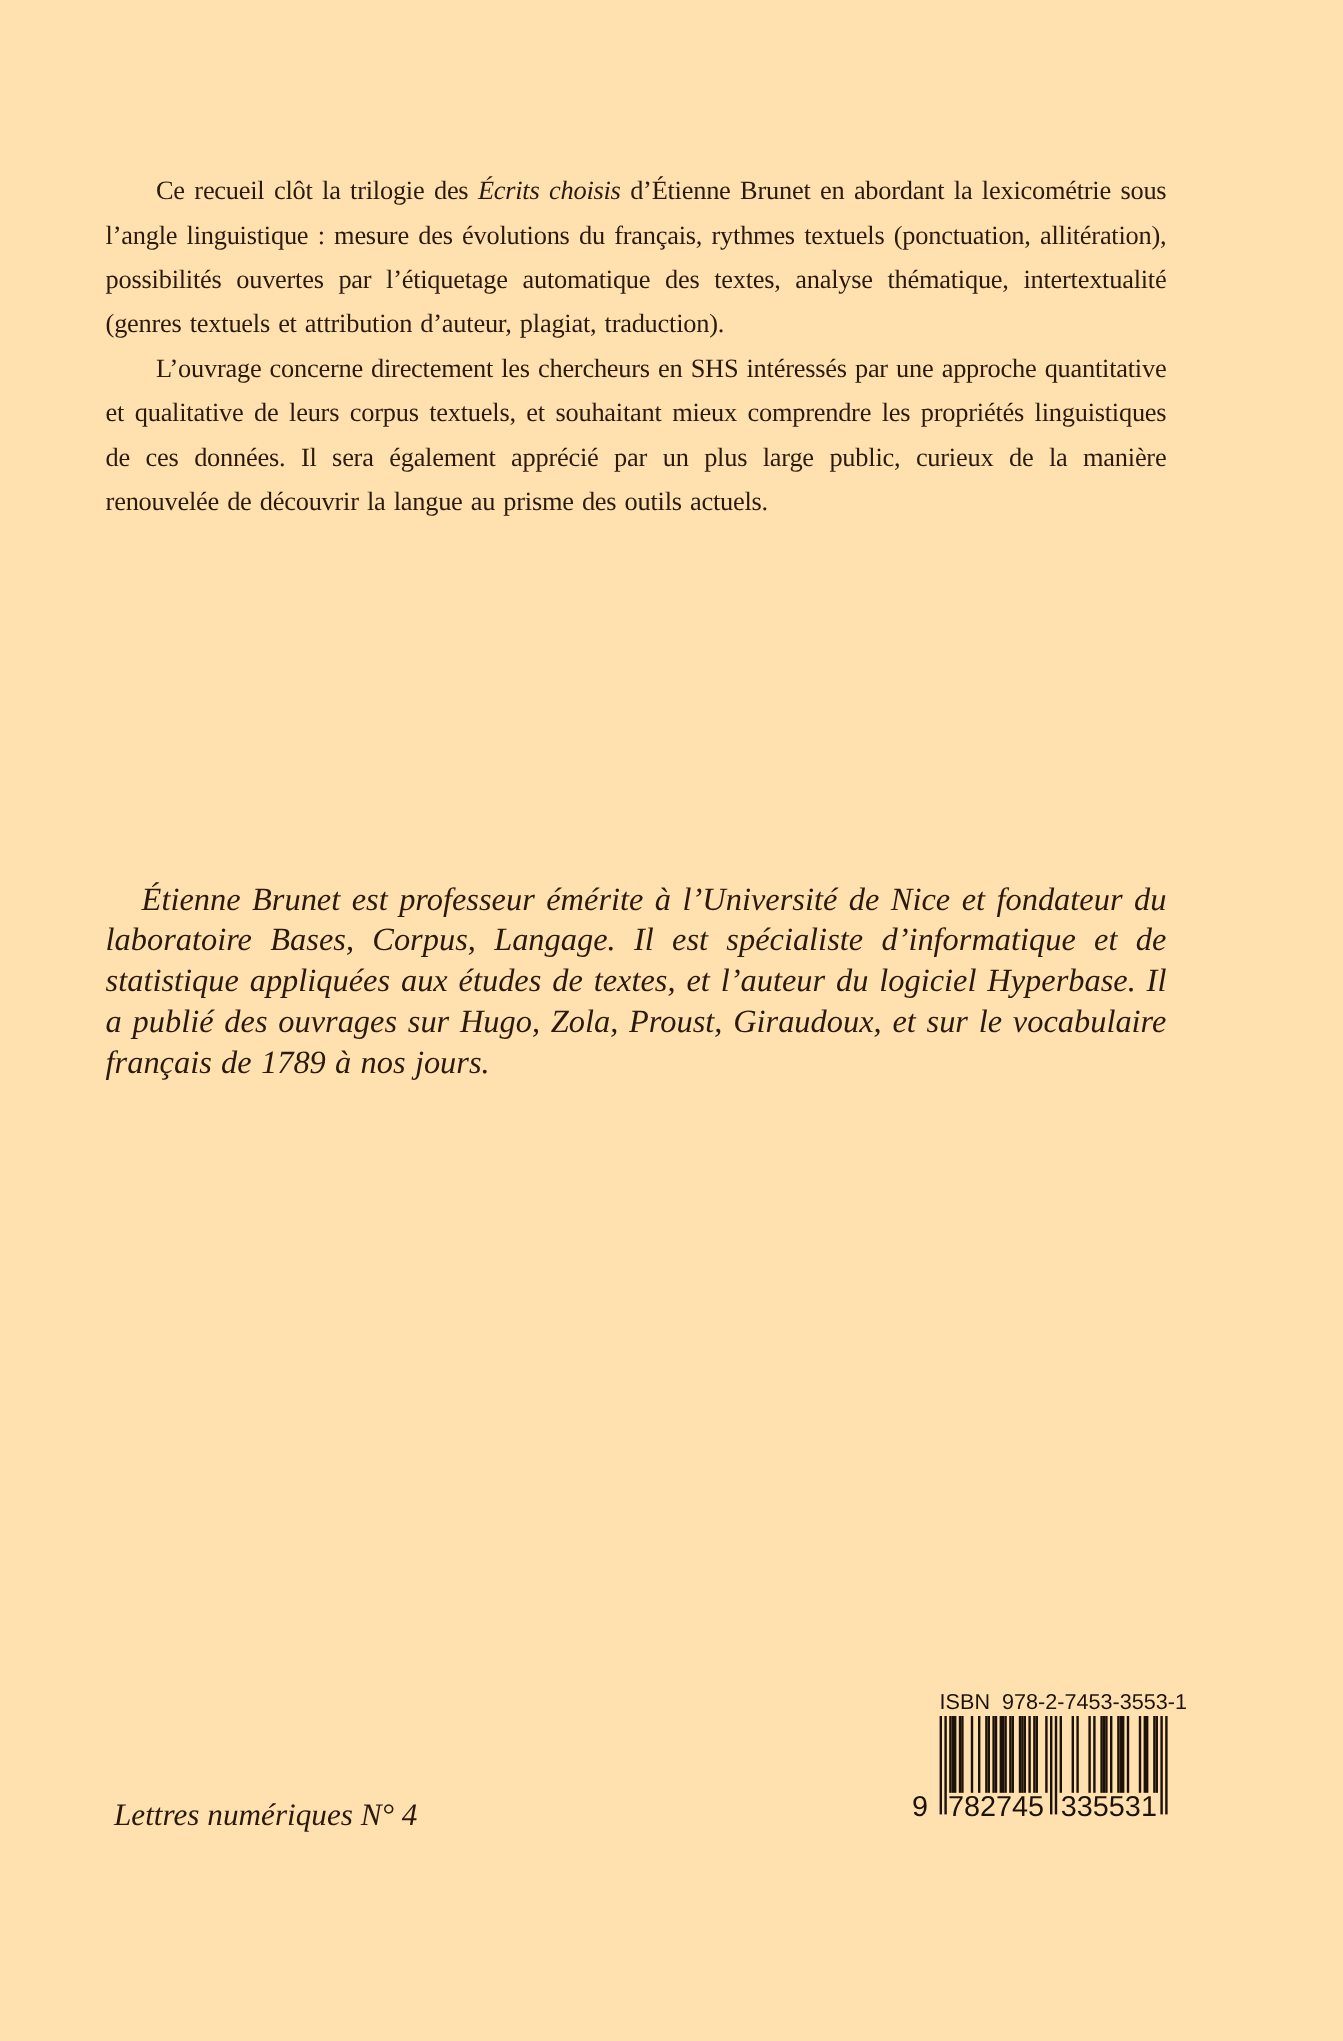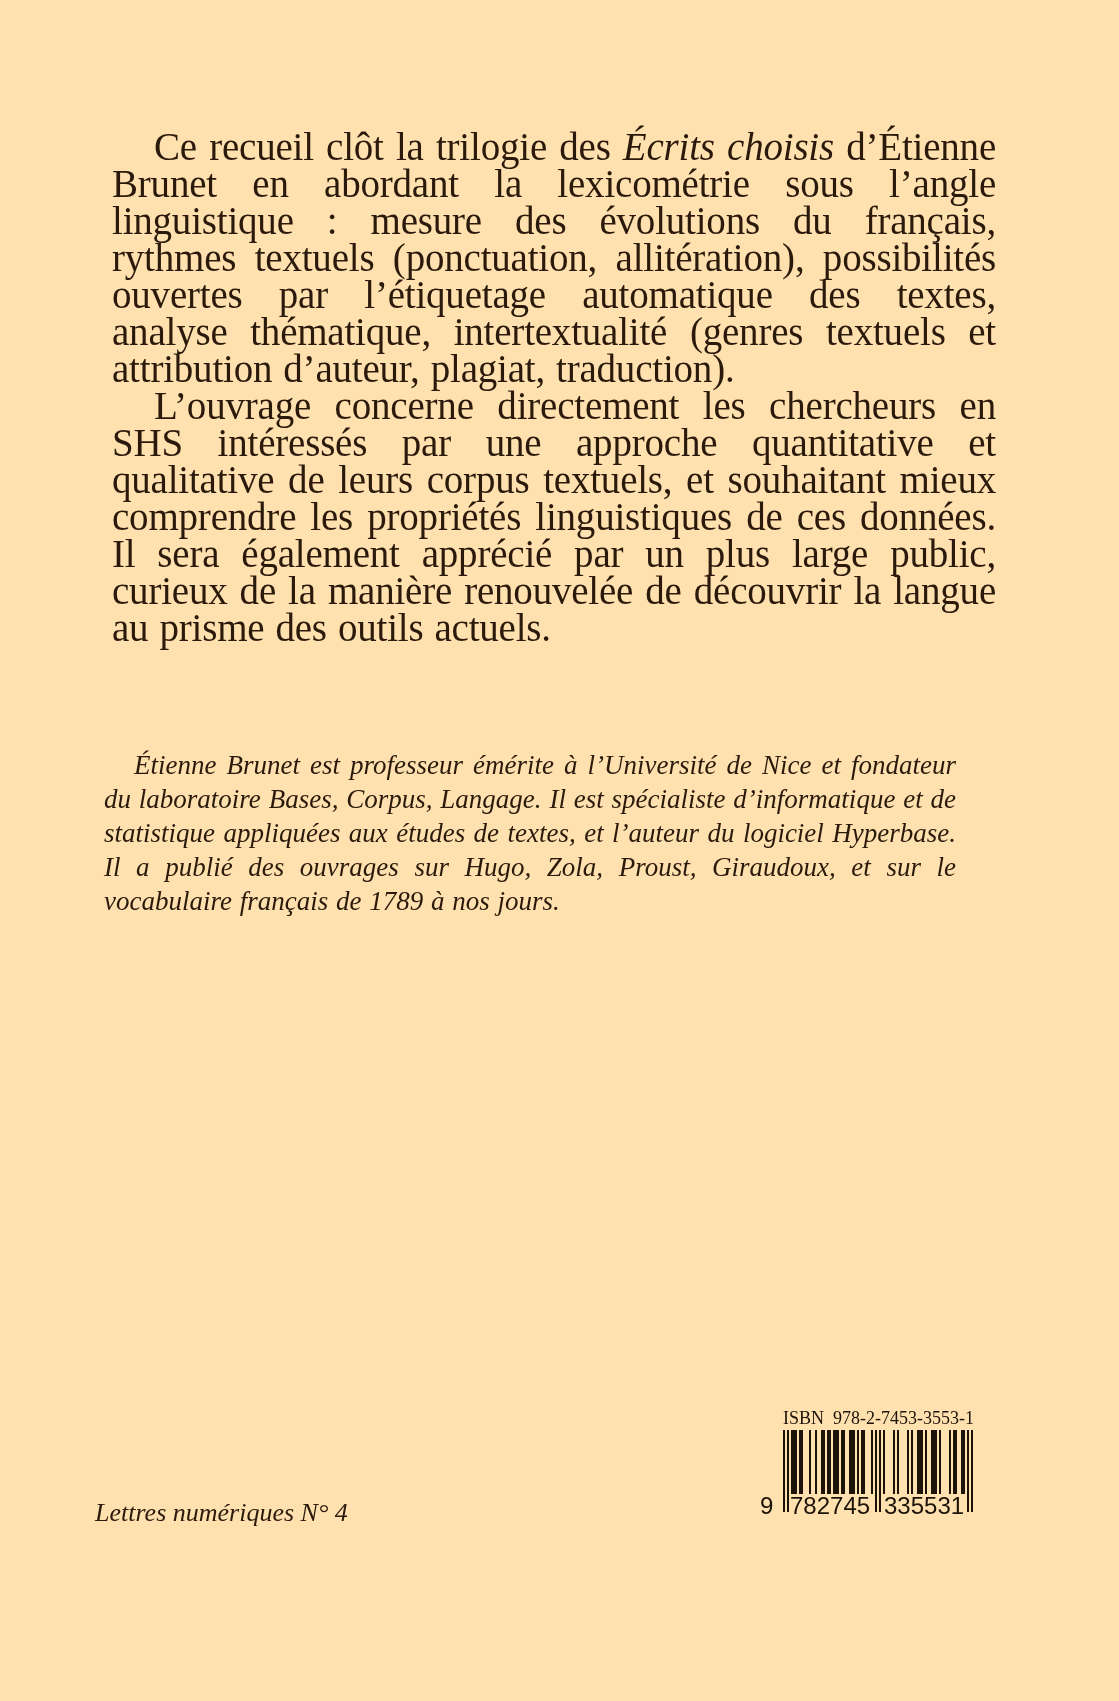--- a/index.html
+++ b/index.html
@@ -6,39 +6,39 @@
   .page{
     position:relative;
     width:1119px;height:1701px;
     background:#ffe1af;
     color:#2b1a0c;
     font-family:"Liberation Serif", serif;
     overflow:hidden;
     margin:0 auto;
   }
   .synopsis{
-    position:absolute;left:88px;top:128px;width:884px;
-    font-size:39px;line-height:37px;
-    text-align:justify;letter-spacing:-0.2px;word-spacing:1.5px;margin-left:24px;
+    position:absolute;left:88px;top:140px;width:884px;
+    font-size:22px;line-height:37px;
+    text-align:justify;letter-spacing:-0.2px;word-spacing:1.5px;
   }
   .synopsis p{margin:0;text-indent:42px;}
   .sc{font-variant:small-caps;letter-spacing:0.5px;}
   .bio{
     position:absolute;left:88px;top:732px;width:884px;
     font-size:27px;line-height:34px;font-style:italic;
     text-align:justify;word-spacing:1px;
   }
-  .bio p{margin:16px;text-indent:30px;}
+  .bio p{margin:0;text-indent:30px;}
   .collection{
     position:absolute;left:95px;top:1498px;
     font-style:italic;font-size:26px;line-height:30px;
   }
   .barcode{position:absolute;left:783px;top:1408px;width:190px;}
   .isbn-label{
-    font-family:Liberation Serif, serif;
+    font-family:Liberation Sans, sans-serif;
     font-size:18px;line-height:20px;white-space:pre;
     text-align:right;color:#1c1208;
   }
   .bars{position:relative;height:82px;margin-top:2px;}
   .bar{position:absolute;top:0;width:2px;height:64px;background:#1c1208;}
   .bar.guard{height:82px;}
   .ean-digit{
     position:absolute;top:64px;
     font-family:"Liberation Sans", sans-serif;
     font-size:24px;line-height:24px;color:#1c1208;letter-spacing:0px;

